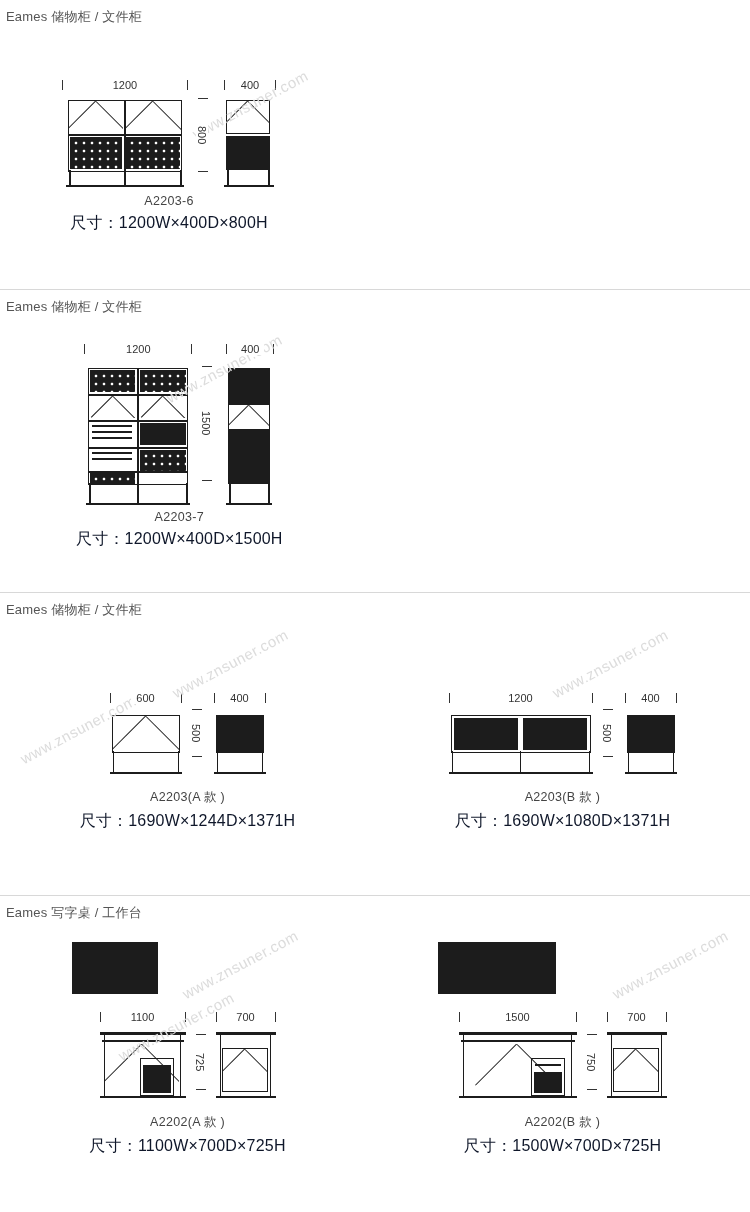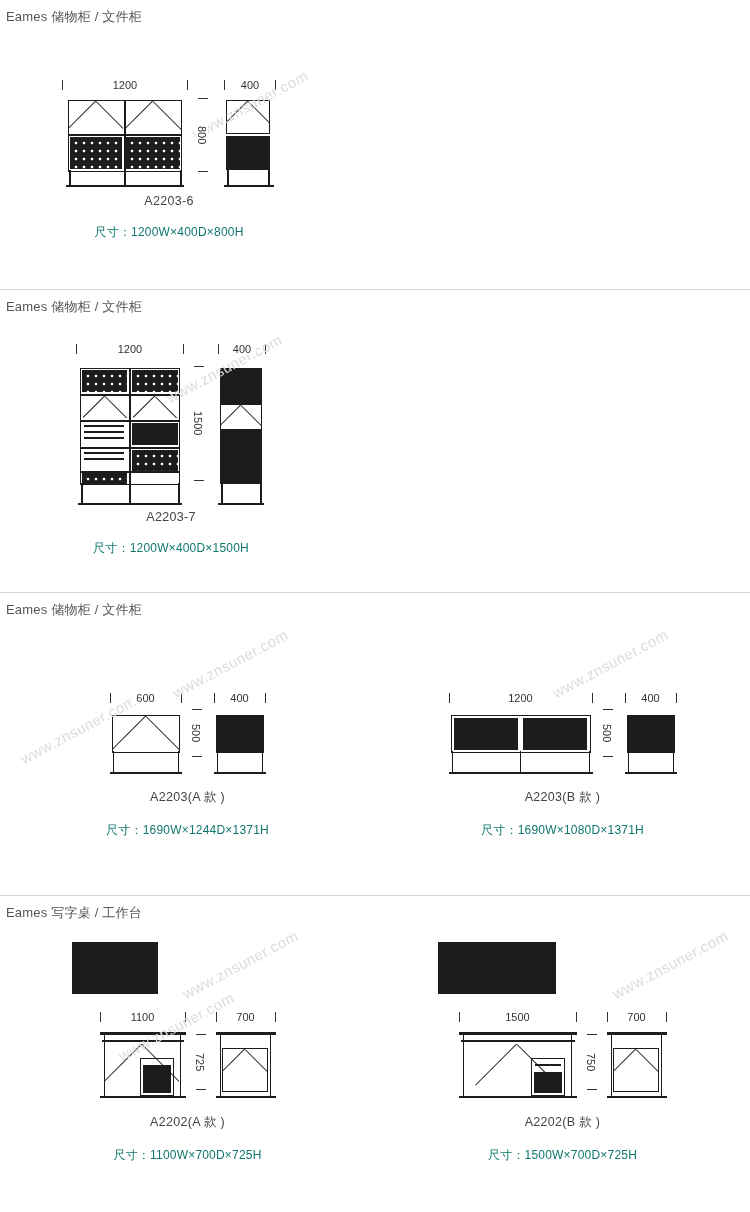--- a/index.html
+++ b/index.html
@@ -39,24 +39,24 @@
   }
 
   .caption {
     font-size: 12.5px;
     color: #444;
     text-align: center;
     margin-top: 6px;
     letter-spacing: 0.3px;
   }
   .dims {
-    font-size: 12px;
-    color: #0f766e;
+    font-size: 16px;
+    color: #0f172a;
     text-align: center;
-    margin-top: 16px;
+    margin-top: 5px;
     letter-spacing: 0.2px;
   }
 
   
   .wm {
     position: absolute;
     font-size: 15px;
     color: #dcdcdc;
     transform: rotate(-28deg);
     white-space: nowrap;

